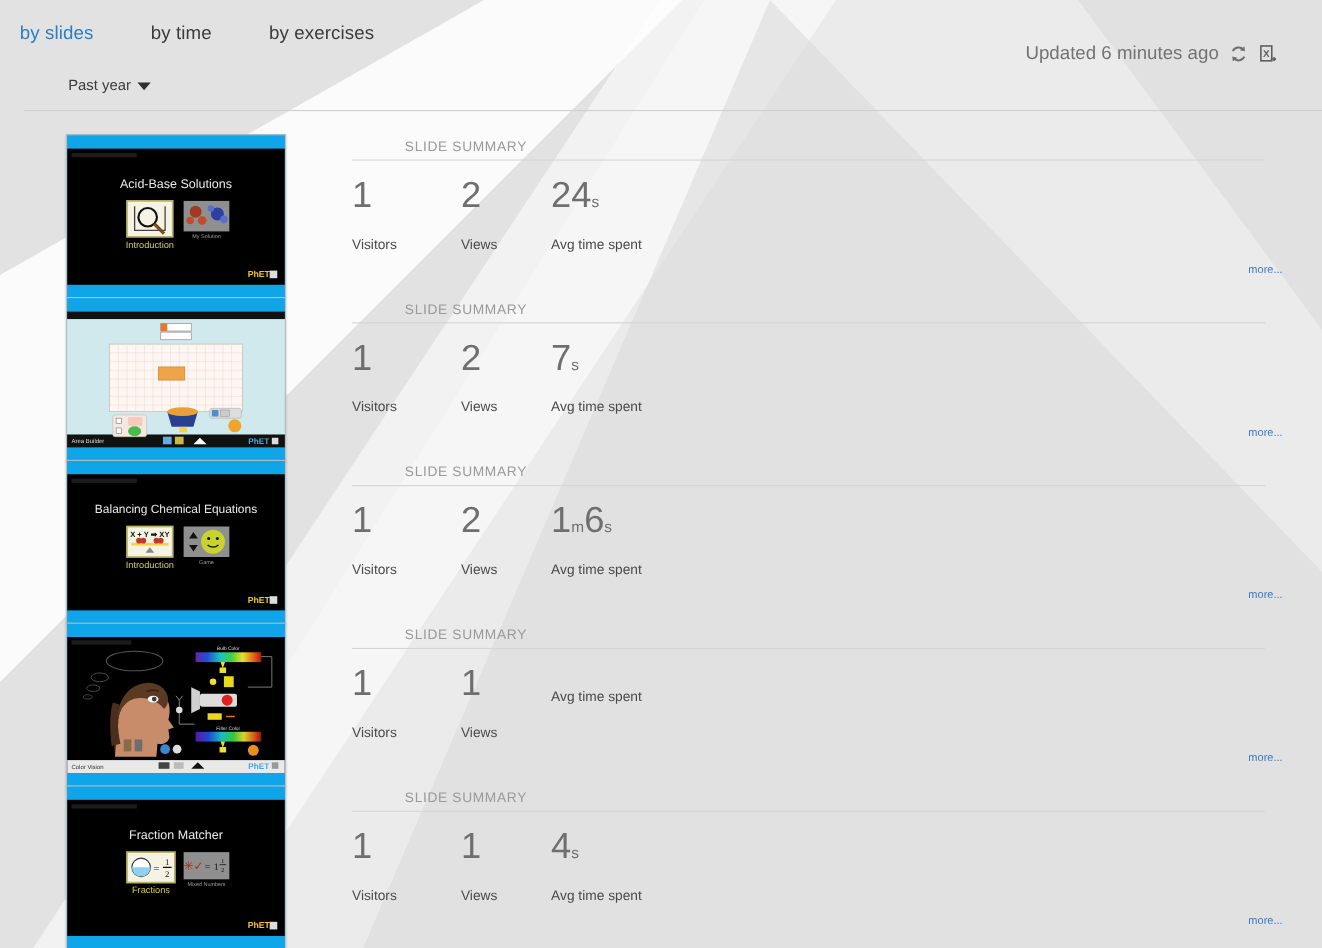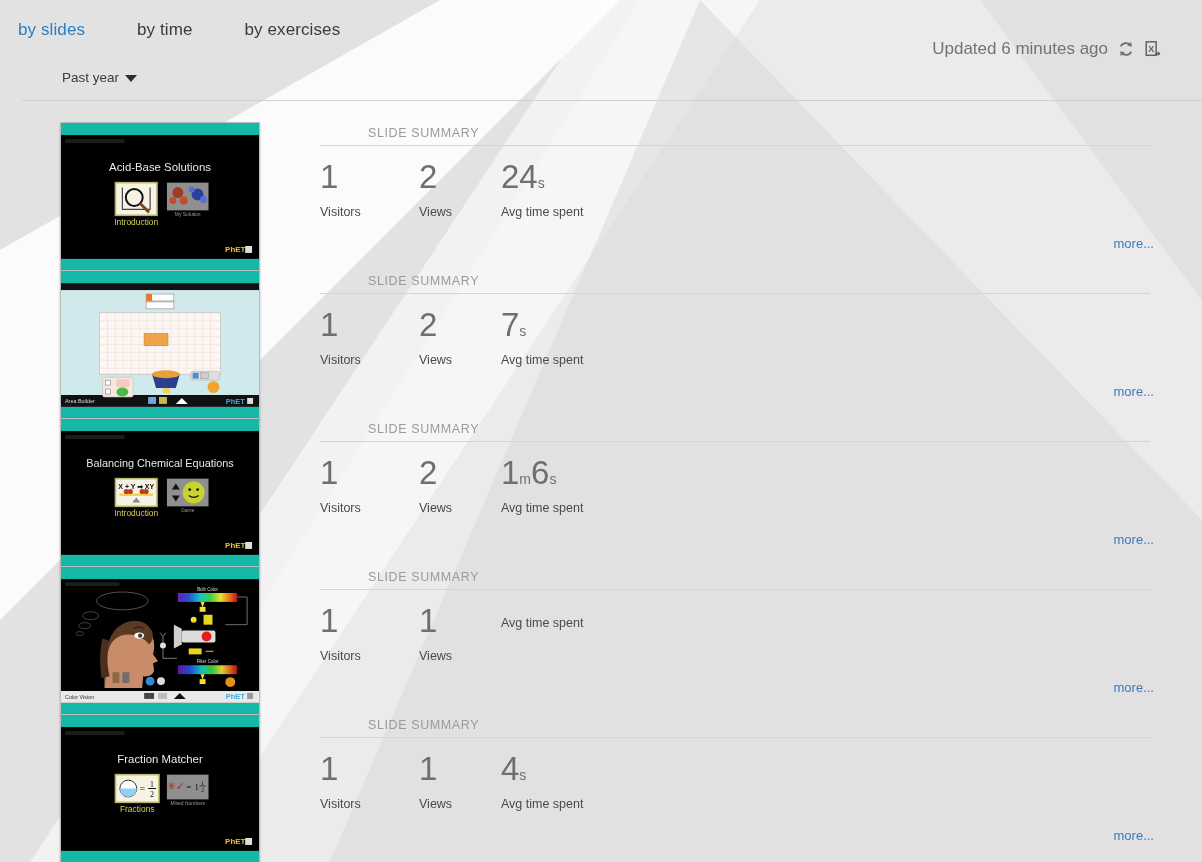--- a/index.html
+++ b/index.html
@@ -83,21 +83,21 @@
     height: 148px;
   }
   .thumb-col {
     width: 320px;
     display: flex;
     justify-content: center;
     padding-top: 9px;
   }
   .thumb {
     width: 200px; height: 150px;
-    background: #14b8a6;
+    background: #0ea5e9;
     border: 1px solid #bdbdbd;
     box-shadow: 0 1px 2px rgba(0,0,0,.25);
     position: relative;
     overflow: hidden;
   }
   .thumb svg { display: block; width: 100%; height: 100%; }
 
   .stats-col { flex: 1; padding-top: 13px; position: relative; }
 
   .summary-title {
@@ -122,30 +122,30 @@
     white-space: nowrap;
     font-family: "Liberation Sans", sans-serif;
   }
   .metric-value .unit {
     font-size: 14px;
     color: #6f6f6f;
   }
   .metric-label {
     font-size: 12.5px;
     color: #4a4a4a;
-    margin-top: 12px;
+    margin-top: 22px;
   }
   .m-visitors { width: 85px; }
   .m-views    { width: 68px; }
   .m-time     { width: 180px; }
 
   .more-link {
     position: absolute;
-    right: 48px; bottom: 10px;
-    font-size: 13px;
+    right: 36px; bottom: 10px;
+    font-size: 10px;
     color: #3b78c3;
     cursor: pointer;
   }
 </style>
 </head>
 <body>
 
 <div id="bg">
   <svg viewBox="0 0 1202 862" xmlns="http://www.w3.org/2000/svg">
     <rect x="0" y="0" width="1202" height="862" fill="#e2e2e2"></rect>

